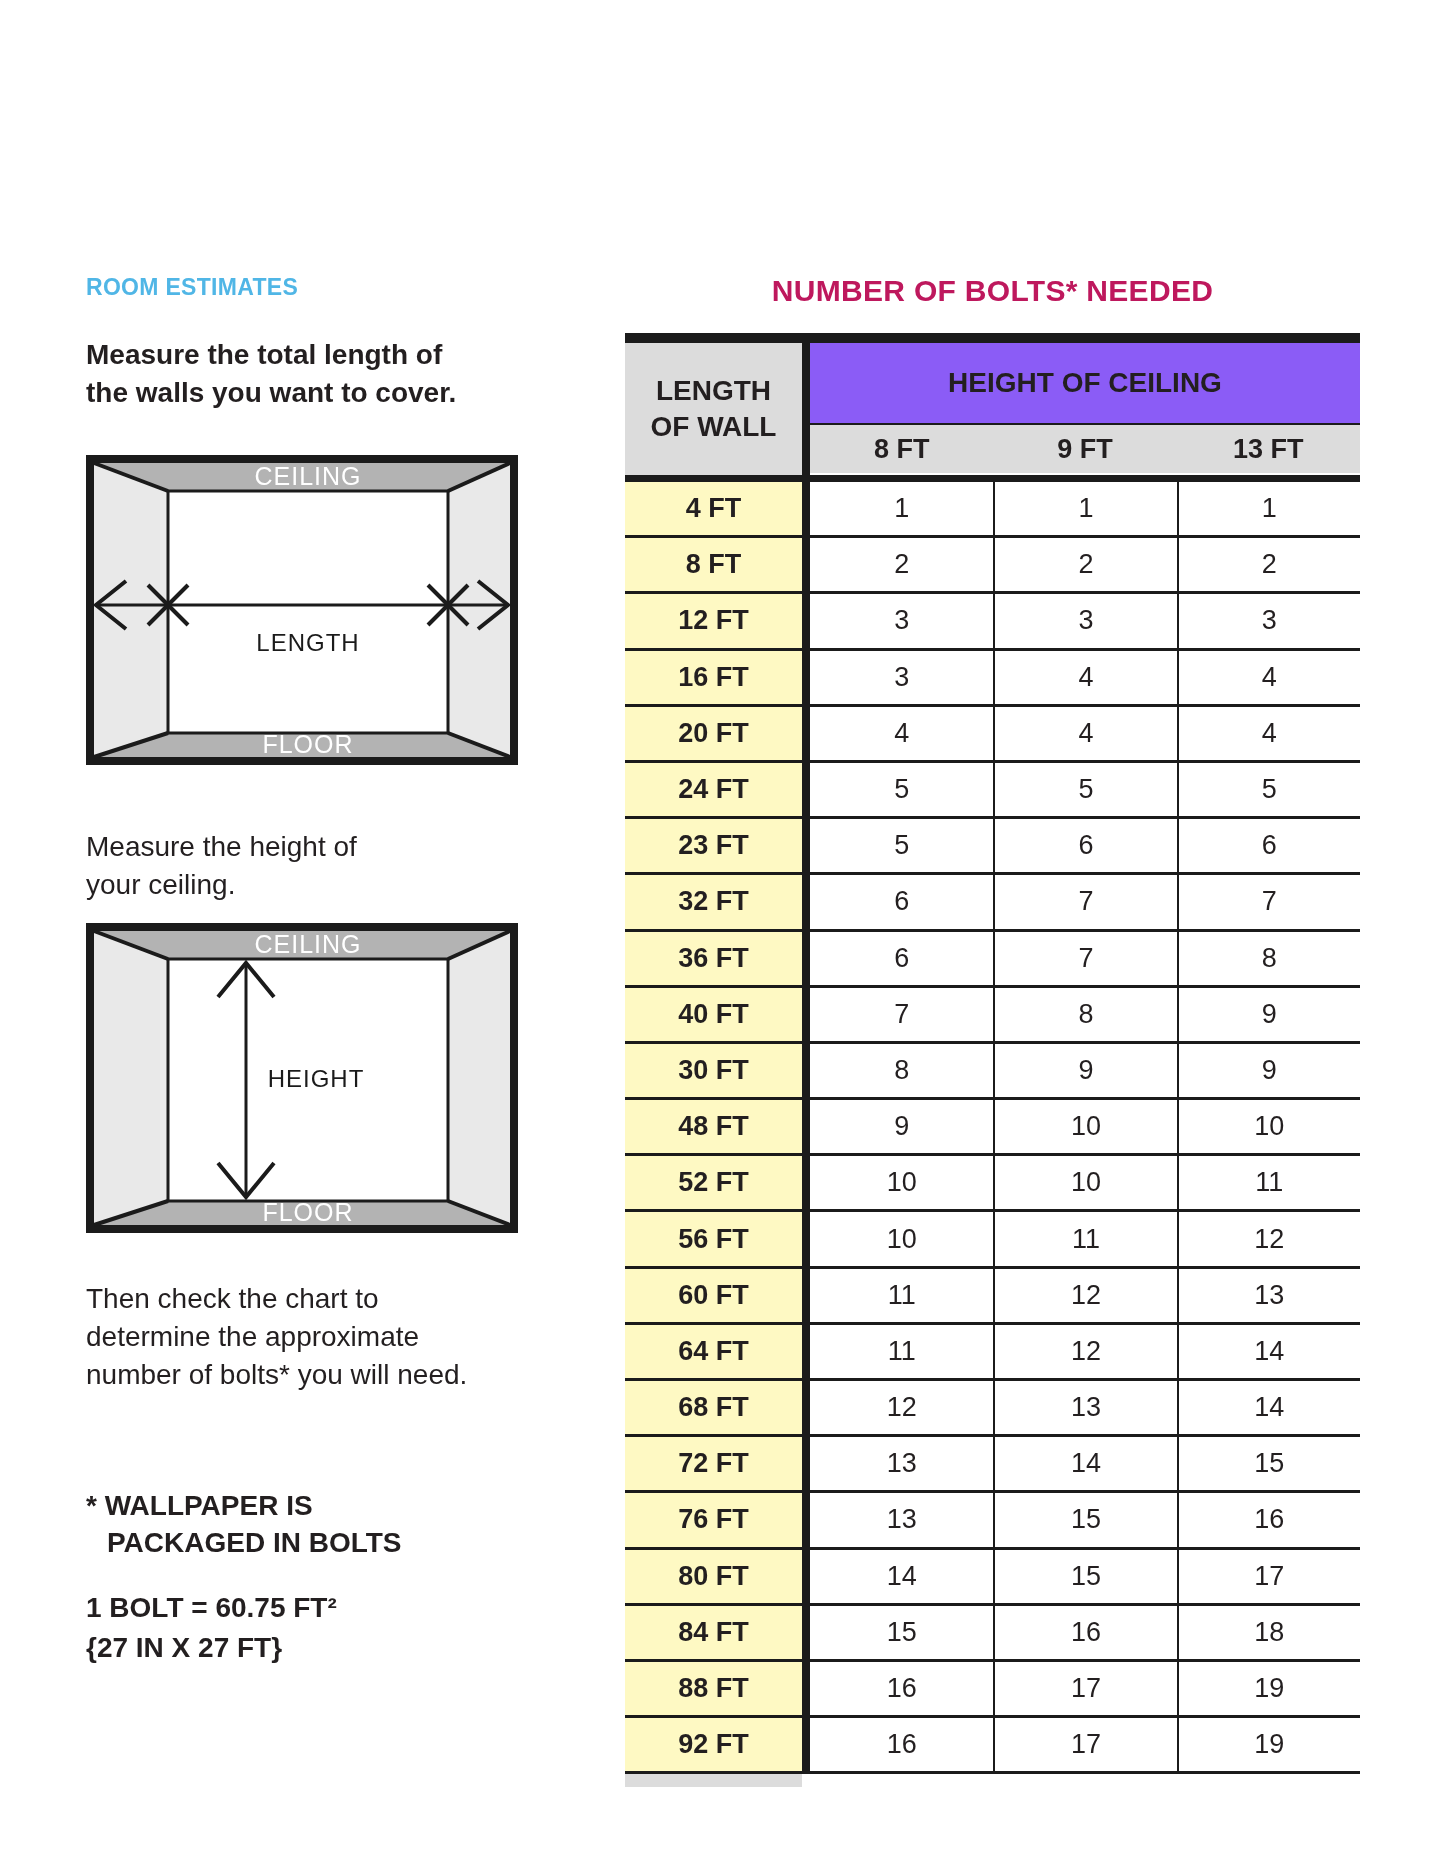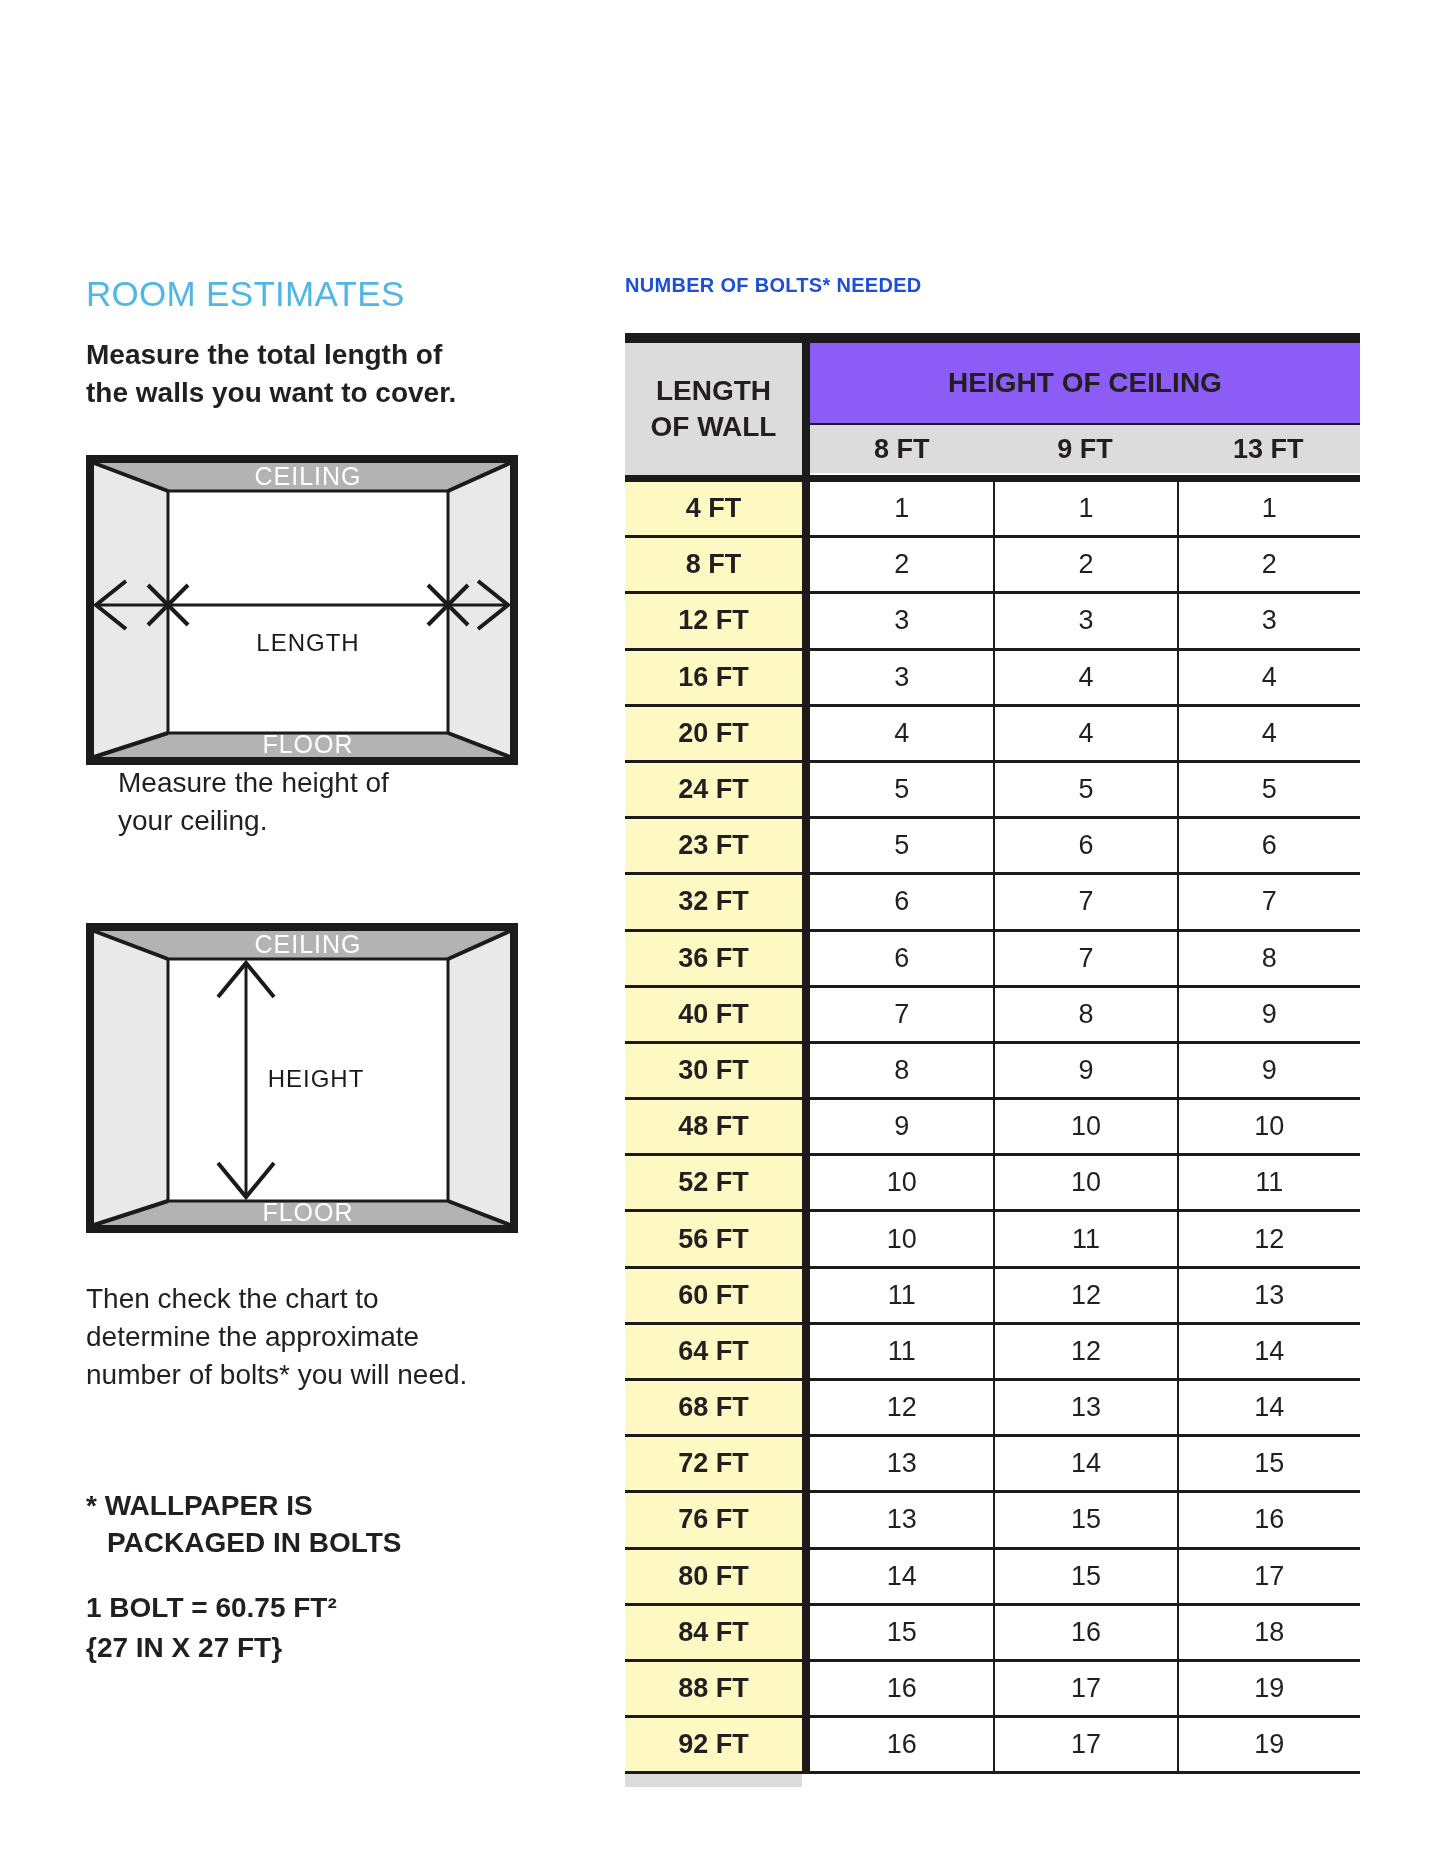--- a/index.html
+++ b/index.html
@@ -6,33 +6,33 @@
   .page {
     position:relative; width:1445px; height:1870px; background:#ffffff;
     font-family:"Liberation Sans", sans-serif; color:#231f20; overflow:hidden;
   }
   .abs { position:absolute; }
   .page-title {
     left:86px; top:84px; font-size:57px; font-weight:bold; color:#50b6e6;
     letter-spacing:0px; margin:0;
   }
   .section-heading {
-    font-size:35px; font-weight:normal; color:#50b6e6; letter-spacing:0.3px;
+    font-size:23px; font-weight:bold; color:#50b6e6; letter-spacing:0.3px;
   }
   .body-text {
     font-size:28px; line-height:38px; color:#231f20; white-space:pre-line;
   }
   .note-text { font-size:28px; line-height:37px; font-weight:bold; }
   .note-indent { padding-left:21px; }
   .bolt-info { font-size:28px; line-height:40px; font-weight:bold; white-space:pre-line; }
 
   
   .table-heading {
-    left:625px; top:274px; width:735px; 
-    font-size:20px; font-weight:bold; color:#1d4ed8; letter-spacing:0.3px;
+    left:625px; top:274px; width:735px; text-align:center;
+    font-size:30px; font-weight:bold; color:#be185d; letter-spacing:0.3px;
   }
   .bolt-table { left:625px; top:333px; width:735px; }
   .top-bar { height:10px; background:#1b1b1b; }
   .thead { display:flex; }
   .thead-left {
     width:185px; box-sizing:border-box; border-right:8px solid #1b1b1b;
     background:#dcdcdc; display:flex; align-items:center; justify-content:center;
     text-align:center; font-weight:bold; font-size:28px; line-height:36px;
     white-space:pre-line; height:132px;
   }
@@ -94,21 +94,21 @@
       <polyline points="40,126 10,150 40,174"></polyline>
       <polyline points="392,126 422,150 392,174"></polyline>
       <line x1="62" y1="130" x2="102" y2="170"></line>
       <line x1="62" y1="170" x2="102" y2="130"></line>
       <line x1="342" y1="130" x2="382" y2="170"></line>
       <line x1="342" y1="170" x2="382" y2="130"></line>
     </g>
     <text x="222" y="196" text-anchor="middle" class="dim-label">LENGTH</text>
   </svg>
 
-  <div class="abs body-text" style="left:86px; top:764px; width:420px;margin-left:32px;">Measure the height of
+  <div class="abs body-text" style="left:86px; top:828px; width:420px;">Measure the height of
 your ceiling.</div>
 
   <svg class="abs" style="left:86px; top:923px;" width="432" height="310" viewBox="0 0 432 310">
     <rect x="4" y="4" width="424" height="302" fill="#ffffff" stroke="#1b1b1b" stroke-width="8"></rect>
     <polygon points="8,8 424,8 362,36 82,36" fill="#b3b3b3"></polygon>
     <polygon points="8,8 82,36 82,278 8,302" fill="#e9e9e9"></polygon>
     <polygon points="424,8 362,36 362,278 424,302" fill="#e9e9e9"></polygon>
     <polygon points="8,302 424,302 362,278 82,278" fill="#b3b3b3"></polygon>
     <rect x="82" y="36" width="280" height="242" fill="#ffffff" stroke="#1b1b1b" stroke-width="3"></rect>
     <g stroke="#1b1b1b" stroke-width="4">

